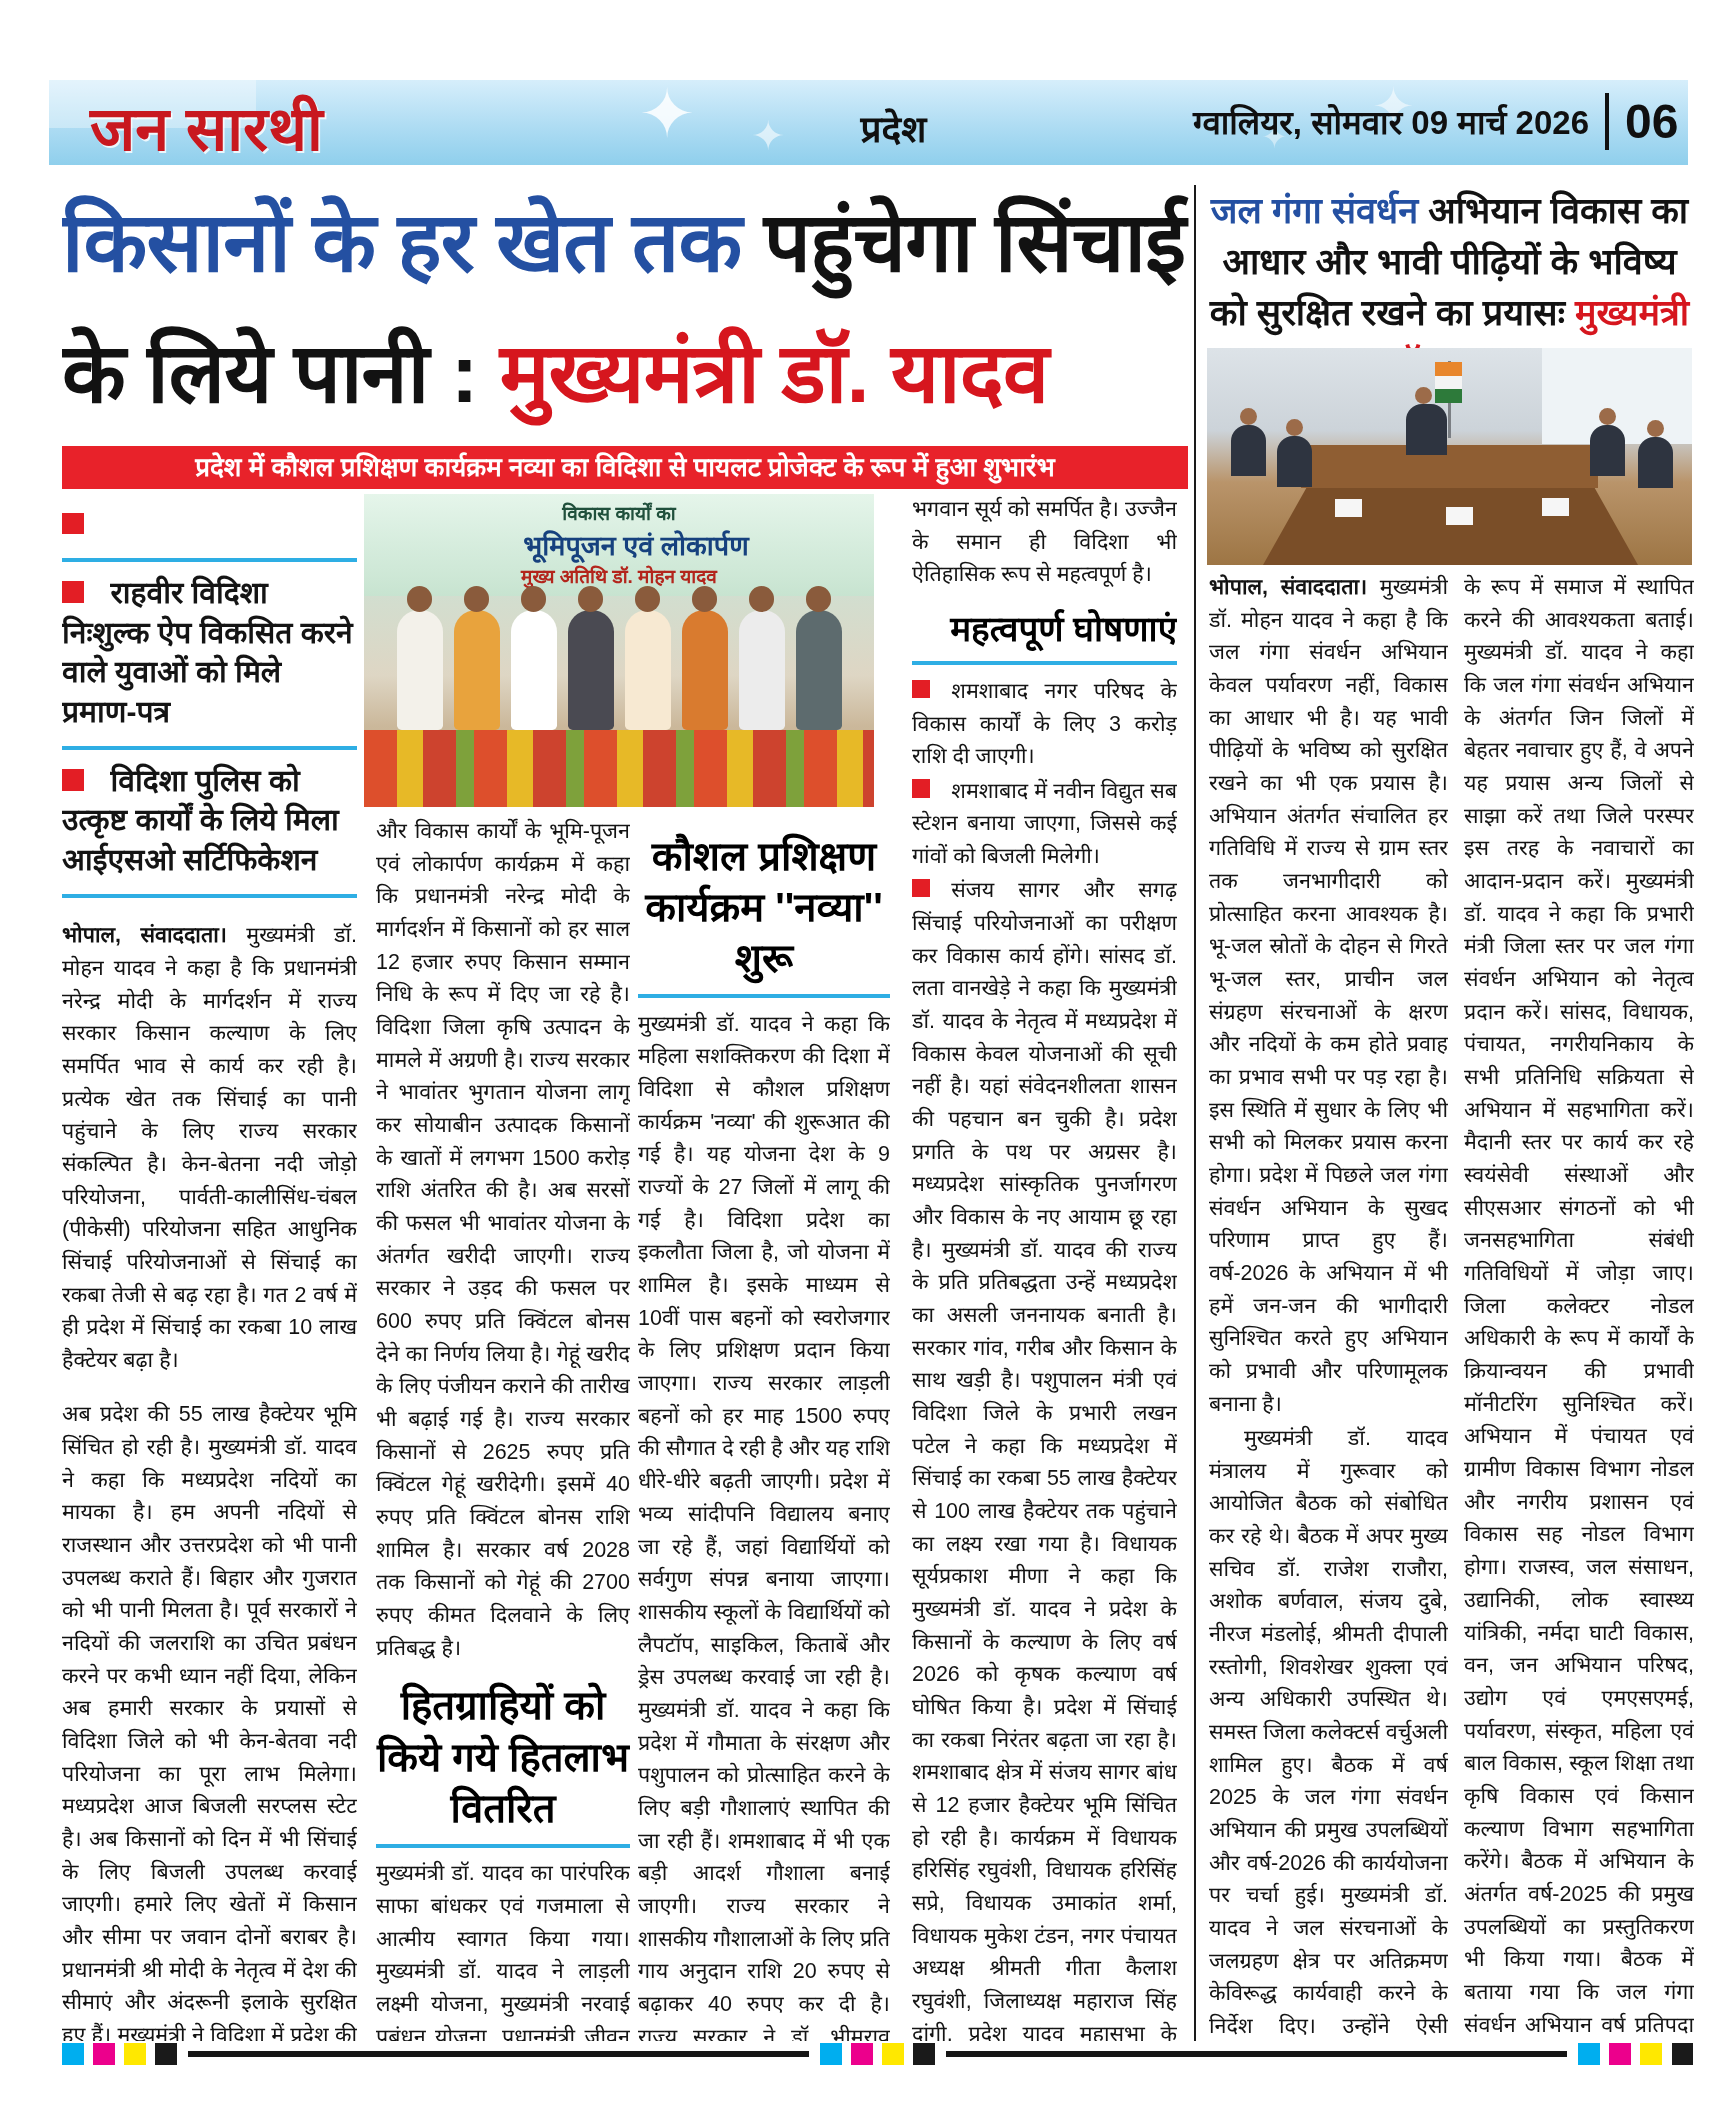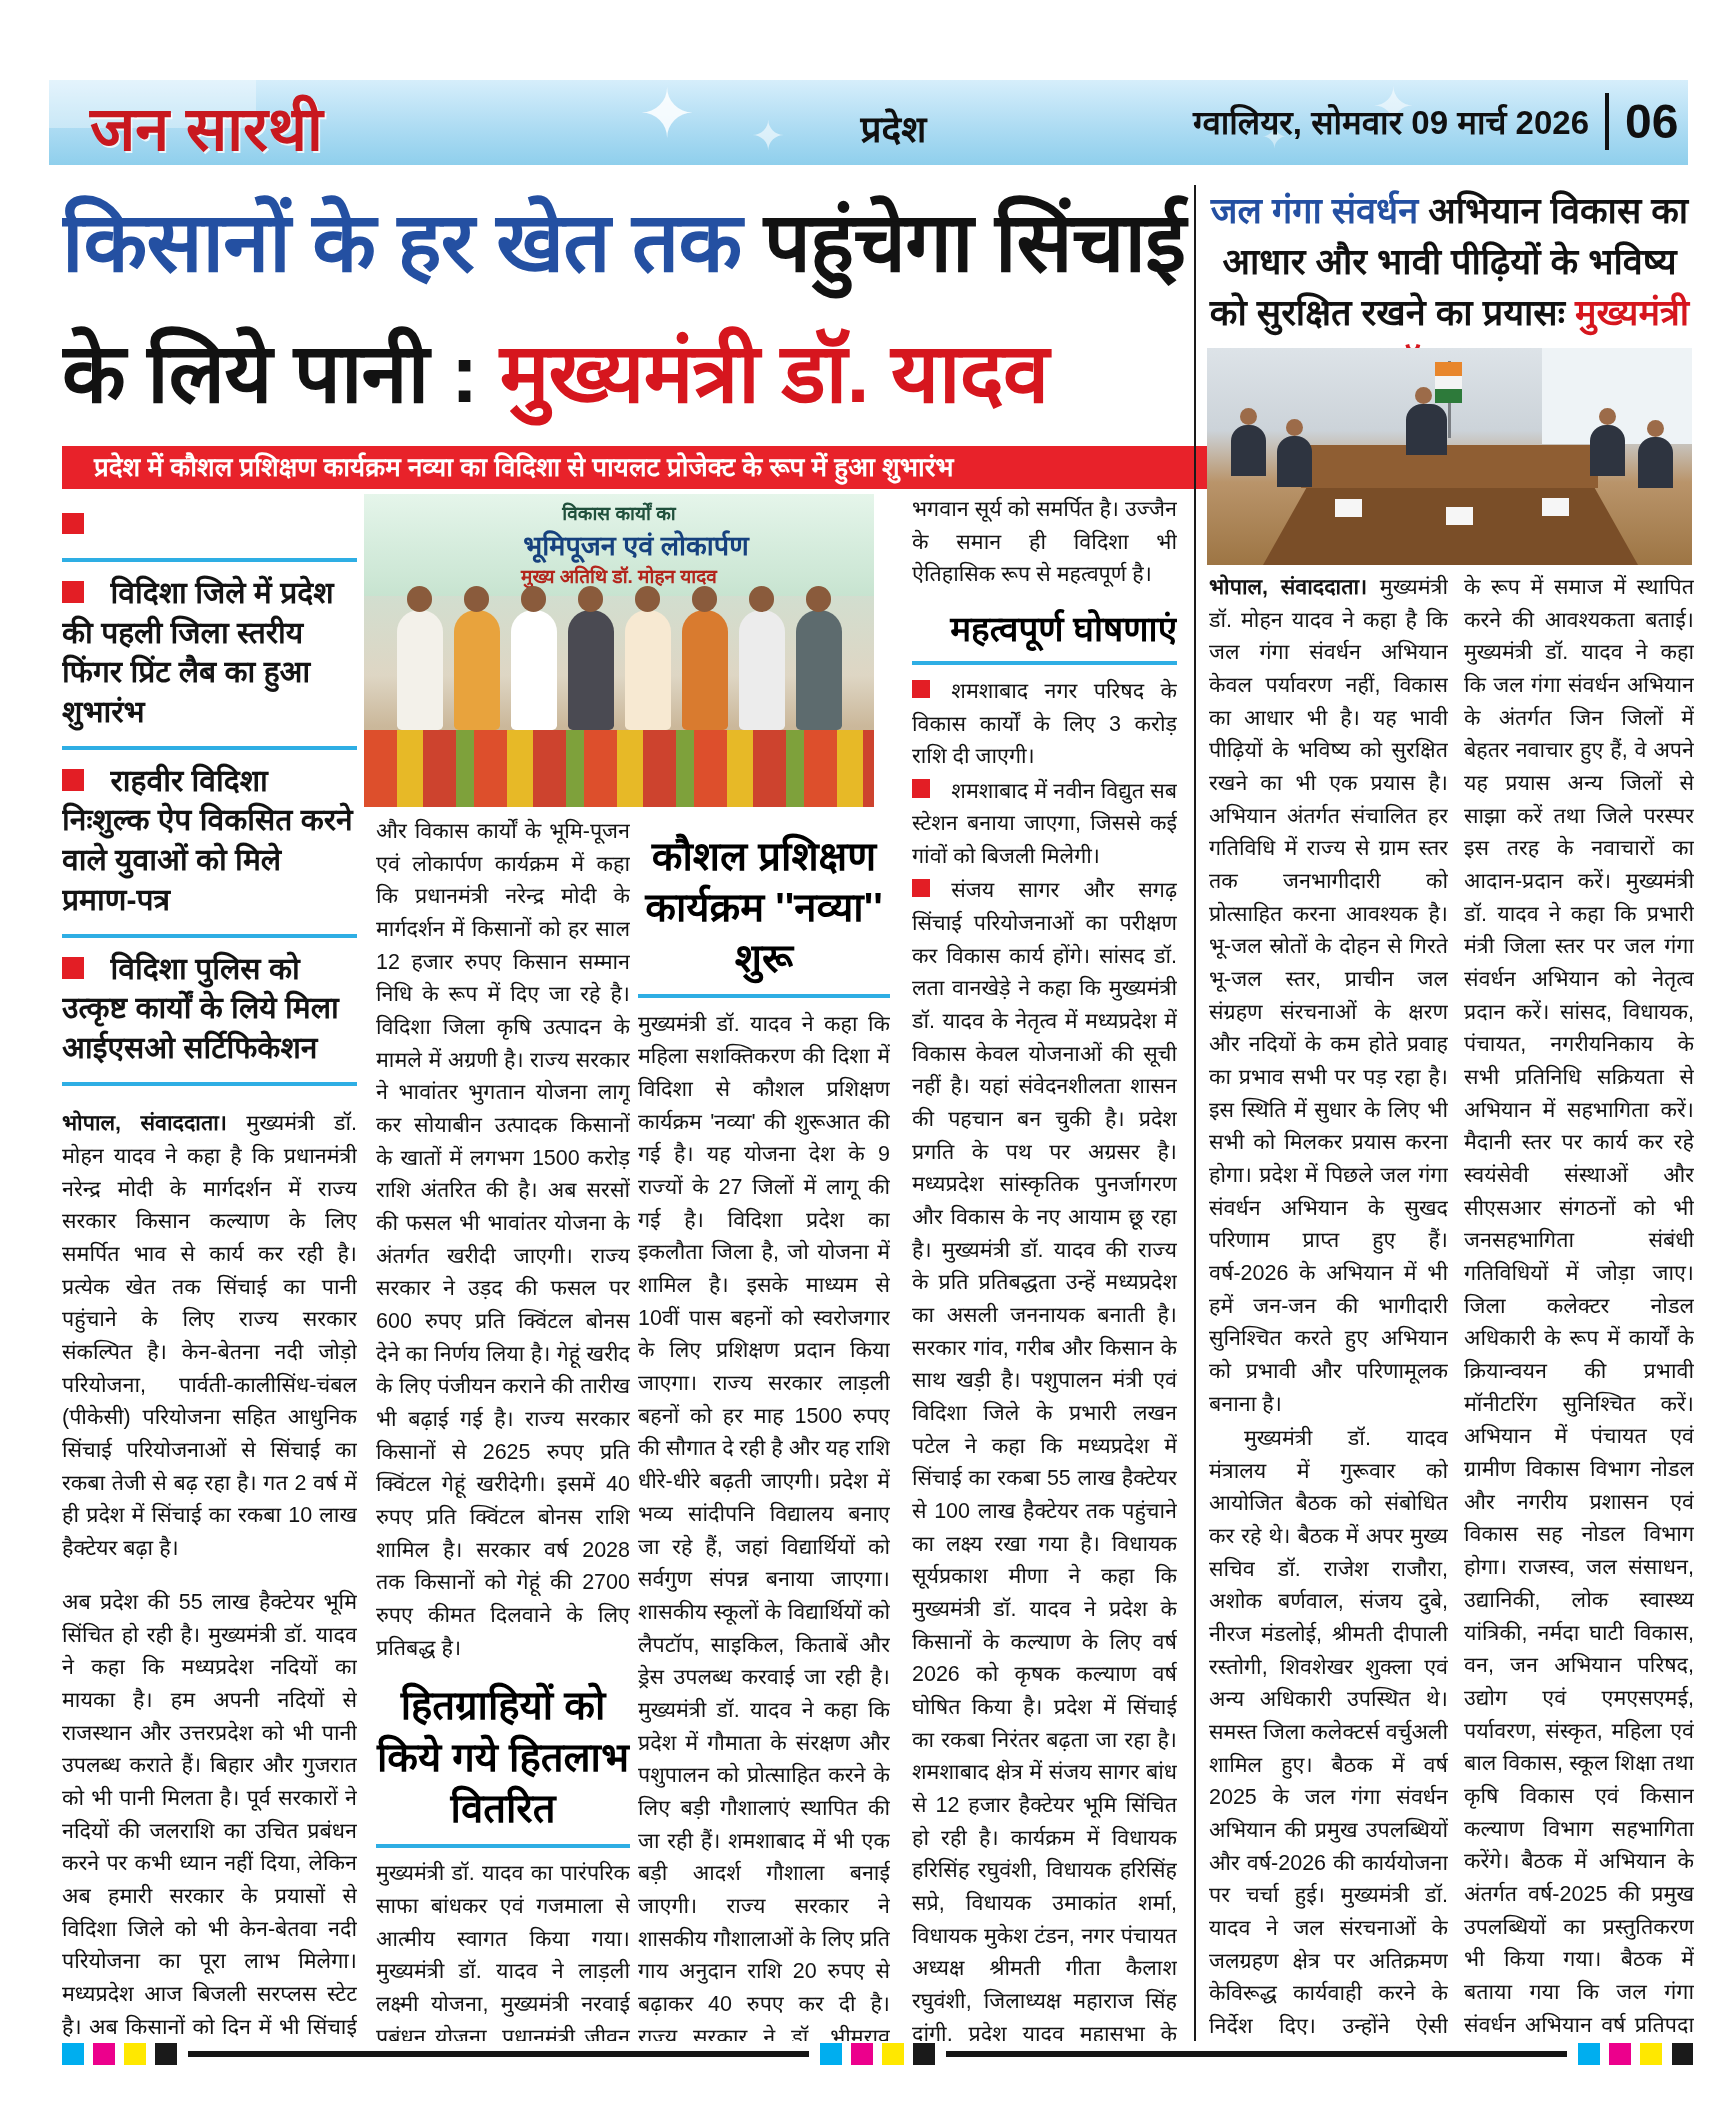--- a/index.html
+++ b/index.html
@@ -21,21 +21,21 @@
   .mast-date{font-size:33px;font-weight:bold;color:#101010;white-space:nowrap;}
   .mast-vrule{width:4px;height:57px;background:#101010;}
   .pageno{font-size:48px;font-weight:bold;color:#101010;}
   
   .headline{position:absolute;left:62px;top:177px;width:1129px;font-weight:bold;letter-spacing:-0.8px;}
   .headline .hl-line{font-size:83px;line-height:131px;white-space:nowrap;overflow:hidden;}
   .hl-blue{color:#2450a2;margin-top:32px;}
   .hl-black{color:#121212;}
   .hl-red{color:#d6161e;}
   .strap{position:absolute;left:62px;top:446px;width:1126px;height:43px;background:#e8222a;
-         color:#ffffff;font-weight:bold;font-size:26px;line-height:43px;white-space:nowrap;overflow:hidden;padding-left:32px;}
+         color:#ffffff;font-weight:bold;font-size:26px;line-height:43px;text-align:center;white-space:nowrap;overflow:hidden;}
   
   .side-head{position:absolute;left:1207px;top:185px;width:485px;text-align:center;
              font-size:36px;line-height:1.42;font-weight:bold;color:#121212;}
   .vrule{position:absolute;left:1194px;top:185px;width:2.4px;height:1856px;background:#1a1a1a;}
   
   .photo1{position:absolute;left:364px;top:494px;width:510px;height:313px;overflow:hidden;
           background:linear-gradient(180deg,#8fc3aa 0%,#cfe0d2 26%,#ded6c4 58%,#cbb89b 74%,#b8a27f 100%);}
   .p1-banner{position:absolute;left:0;top:0;width:100%;height:102px;
              background:linear-gradient(180deg,rgba(234,248,238,.95),rgba(198,228,208,.9));
              text-align:center;padding-top:6.4px;box-sizing:border-box;}
@@ -127,21 +127,20 @@
     <div class="p2-person" style="left:199px;top:56px;width:41px;"></div>
     <div class="p2-paper" style="left:128px;top:151px;"></div>
     <div class="p2-paper" style="left:239px;top:159px;"></div>
     <div class="p2-paper" style="left:335px;top:150px;"></div>
   </div>
 
   <div class="vrule"></div>
 
   <div class="col1wrap">
     <div class="hl-item"><span class="bullet-sq"></span></div>
-    <div class="hl-item"><span class="bullet-sq"></span><span>विदिशा जिले में प्रदेश की पहली जिला स्तरीय फिंगर प्रिंट लैब का हुआ शुभारंभ</span></div>
     <div class="hl-item"><span class="bullet-sq"></span><span>राहवीर विदिशा निःशुल्क ऐप विकसित करने वाले युवाओं को मिले प्रमाण-पत्र</span></div>
     <div class="hl-item"><span class="bullet-sq"></span><span>विदिशा पुलिस को उत्कृष्ट कार्यों के लिये मिला आईएसओ सर्टिफिकेशन</span></div>
     <div class="col1body">
       <p><span class="dl">भोपाल, संवाददाता।</span> <span>मुख्यमंत्री डॉ. मोहन यादव ने कहा है कि प्रधानमंत्री नरेन्द्र मोदी के मार्गदर्शन में राज्य सरकार किसान कल्याण के लिए समर्पित भाव से कार्य कर रही है। प्रत्येक खेत तक सिंचाई का पानी पहुंचाने के लिए राज्य सरकार संकल्पित है। केन-बेतना नदी जोड़ो परियोजना, पार्वती-कालीसिंध-चंबल (पीकेसी) परियोजना सहित आधुनिक सिंचाई परियोजनाओं से सिंचाई का रकबा तेजी से बढ़ रहा है। गत 2 वर्ष में ही प्रदेश में सिंचाई का रकबा 10 लाख हैक्टेयर बढ़ा है।</span></p>
       <p class="indent">अब प्रदेश की 55 लाख हैक्टेयर भूमि सिंचित हो रही है। मुख्यमंत्री डॉ. यादव ने कहा कि मध्यप्रदेश नदियों का मायका है। हम अपनी नदियों से राजस्थान और उत्तरप्रदेश को भी पानी उपलब्ध कराते हैं। बिहार और गुजरात को भी पानी मिलता है। पूर्व सरकारों ने नदियों की जलराशि का उचित प्रबंधन करने पर कभी ध्यान नहीं दिया, लेकिन अब हमारी सरकार के प्रयासों से विदिशा जिले को भी केन-बेतवा नदी परियोजना का पूरा लाभ मिलेगा। मध्यप्रदेश आज बिजली सरप्लस स्टेट है। अब किसानों को दिन में भी सिंचाई के लिए बिजली उपलब्ध करवाई जाएगी। हमारे लिए खेतों में किसान और सीमा पर जवान दोनों बराबर है। प्रधानमंत्री श्री मोदी के नेतृत्व में देश की सीमाएं और अंदरूनी इलाके सुरक्षित हुए हैं। मुख्यमंत्री ने विदिशा में प्रदेश की पहली जिला स्तरीय फिंगर प्रिंट लैब का शुभारंभ किया। मुख्यमंत्री डॉ. यादव ने शनिवार को शमशाबाद में कृषक हितग्राही सम्मेलन</p>
     </div>
   </div>
 
   <div class="photo1">
     <div class="p1-banner">

